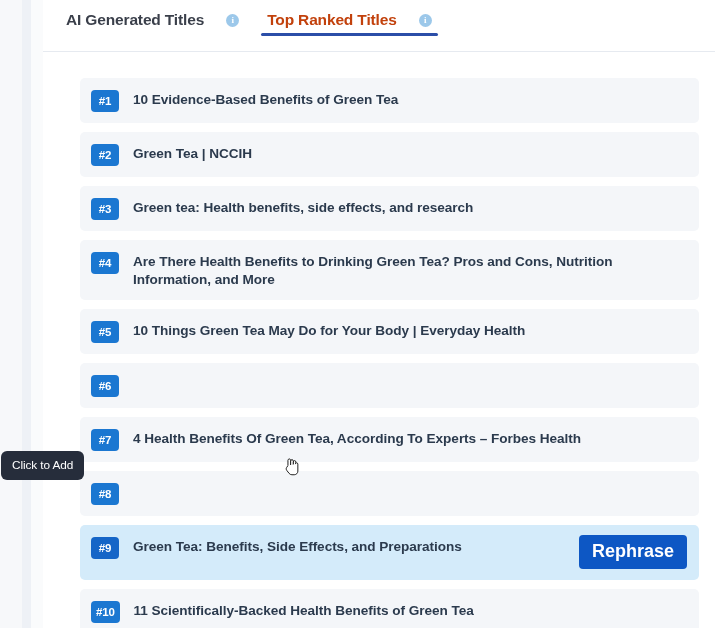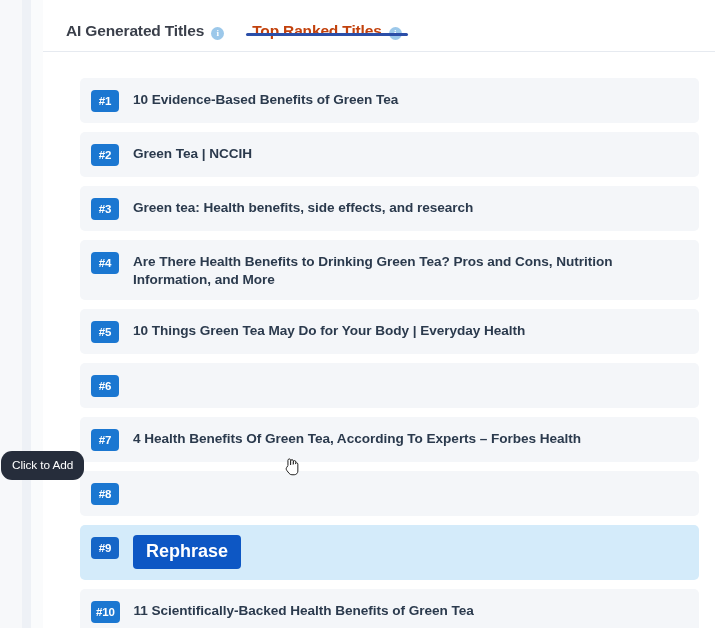--- a/index.html
+++ b/index.html
@@ -55,22 +55,22 @@
     height: 52px;
     border-bottom: 1px solid #e6eaf0;
     padding-left: 9px;
     display: flex;
     align-items: flex-start;
   }
   .tab {
     position: relative;
     height: 40px;
     display: flex;
-    align-items: flex-end;
-    gap: 7px;
+    align-items: center;
+    gap: 22px;
     padding: 0 14px;
     cursor: pointer;
     white-space: nowrap;
   }
   .tab-label {
     font-size: 15.5px;
     letter-spacing: -0.15px;
   }
   .tab.inactive .tab-label {
     color: #3a3f4a;
@@ -179,21 +179,21 @@
   
   .tooltip {
     position: absolute;
     left: 1px;
     top: 451px;
     background: #262d3b;
     color: #ffffff;
     font-size: 11.8px;
     font-weight: 500;
     padding: 7px 11px 8px;
-    border-radius: 11px;
+    border-radius: 6px;
     white-space: nowrap;
     z-index: 20;
     letter-spacing: -0.1px;
   }
 
   
   .cursor {
     position: absolute;
     left: 283px;
     top: 456px;
@@ -255,20 +255,21 @@
         </div>
         <div class="row">
           <div class="badge">#7</div>
           <div class="row-title">4 Health Benefits Of Green Tea, According To Experts – Forbes Health</div>
         </div>
         <div class="row">
           <div class="badge">#8</div>
         </div>
         <div class="row highlight">
           <div class="badge">#9</div>
+          <div class="row-title">Green Tea: Benefits, Side Effects, and Preparations</div>
           <button class="rephrase-btn">Rephrase</button>
         </div>
         <div class="row">
           <div class="badge">#10</div>
           <div class="row-title">11 Scientifically-Backed Health Benefits of Green Tea</div>
         </div>
       </div>
 
   </div>
 

